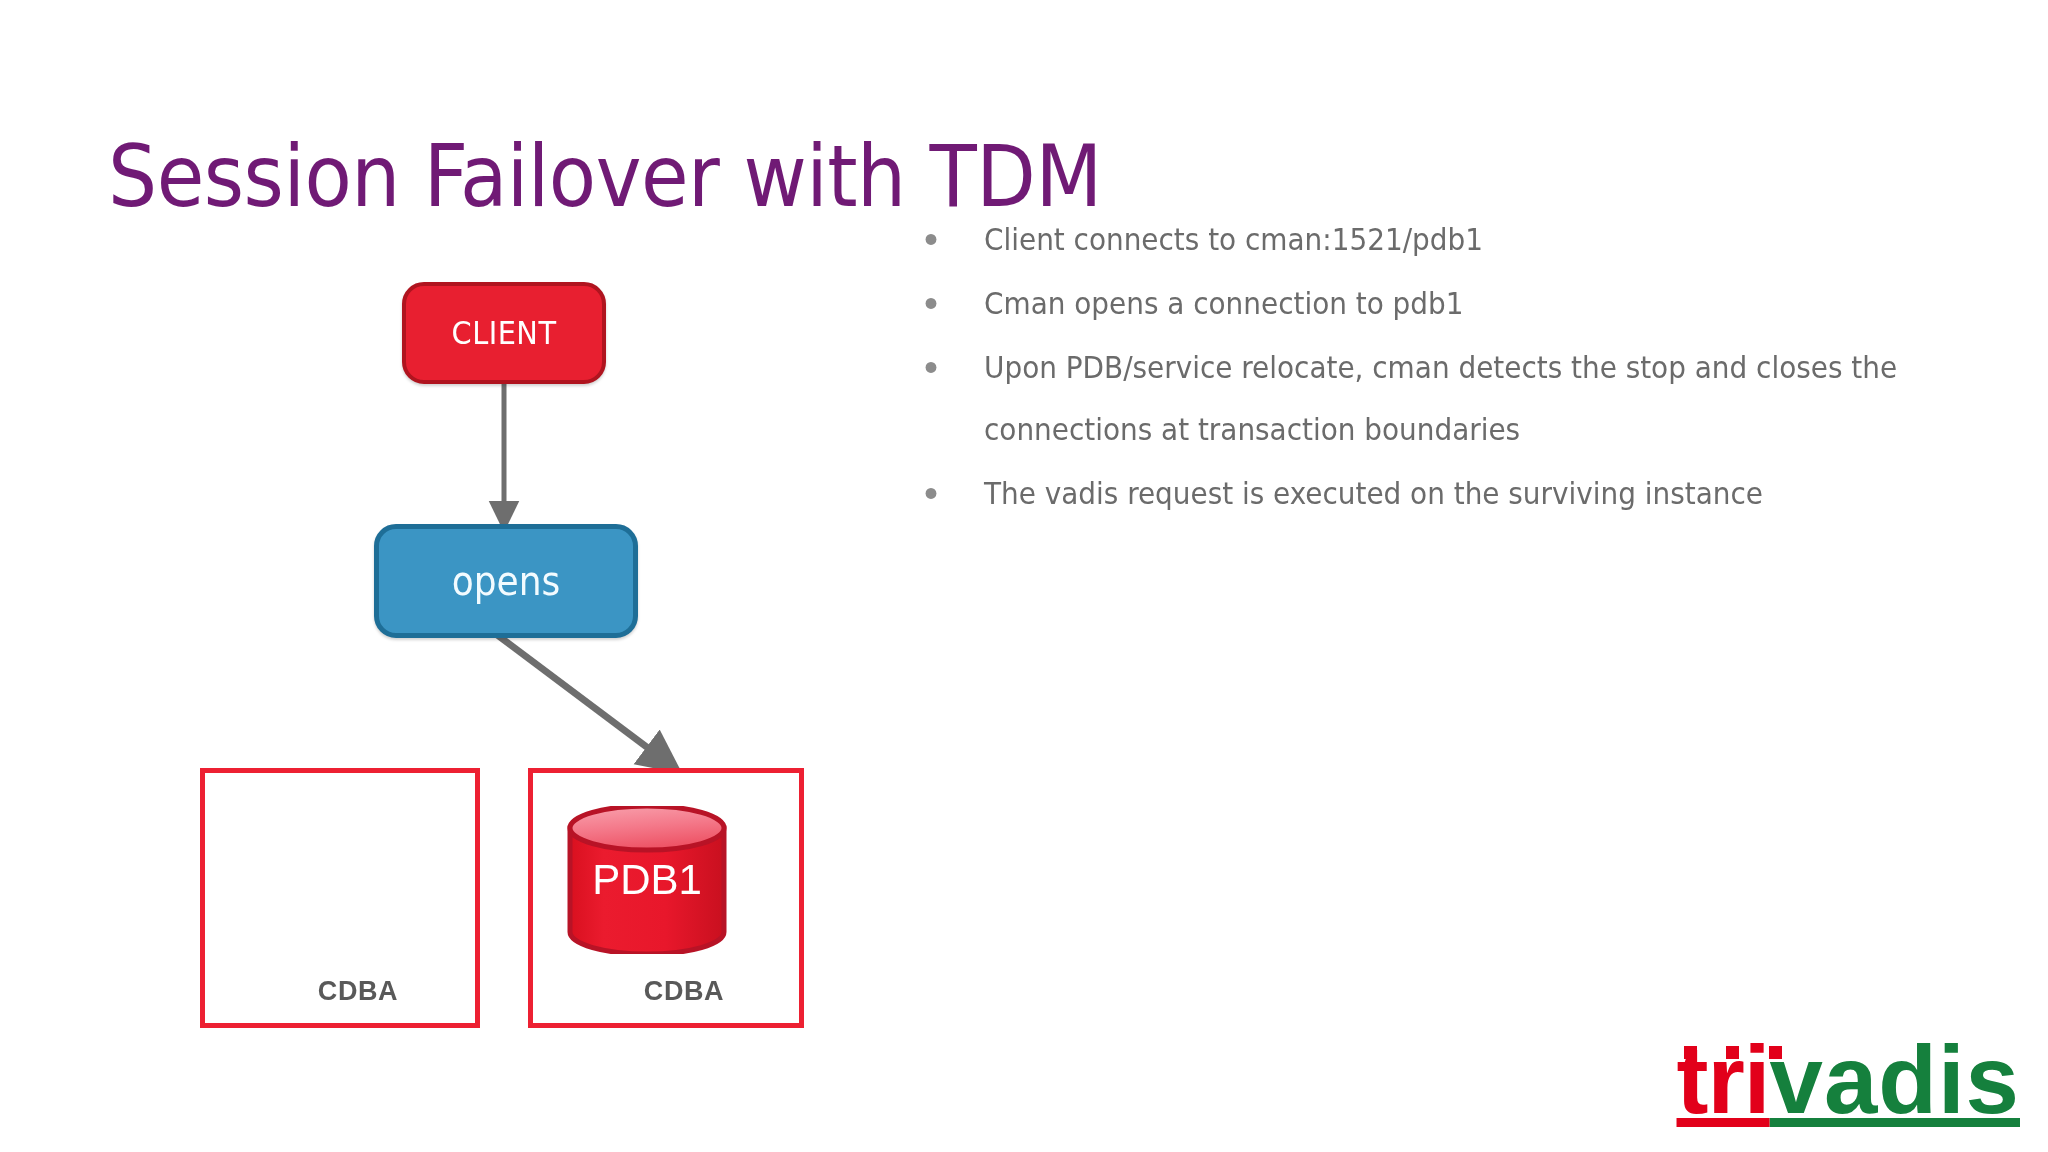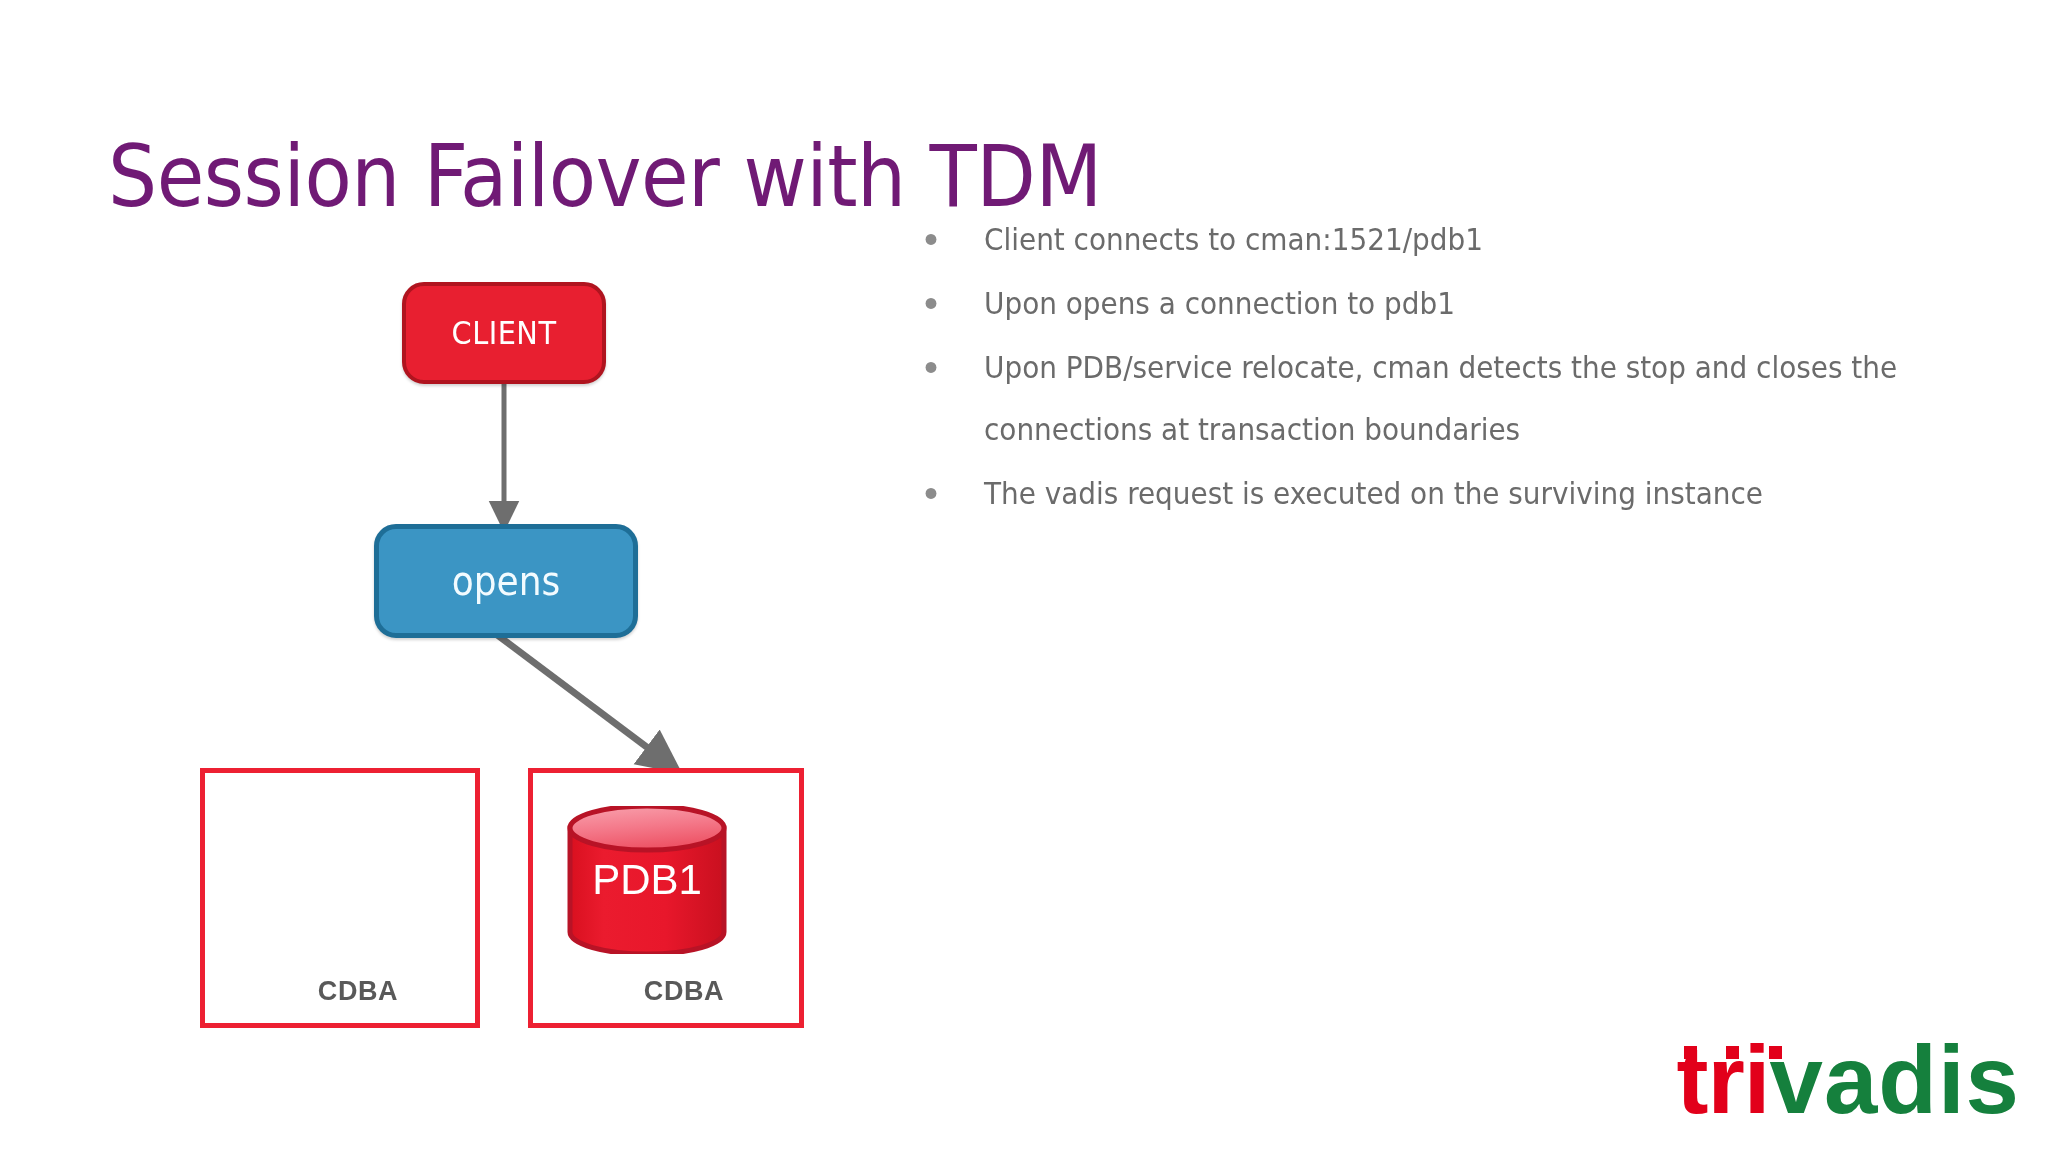--- a/index.html
+++ b/index.html
@@ -185,20 +185,21 @@
     height: 110px;
     display: flex;
     align-items: flex-end;
   }
   .logo-text {
     font-family: "Liberation Sans", sans-serif;
     font-size: 96px;
     font-weight: bold;
     line-height: 96px;
     letter-spacing: -1px;
+    text-decoration: underline;
   }
   .logo-tri {
     position: relative;
     color: #E2001A;
   }
   .logo-vadis {
     color: #15803d;
     letter-spacing: 1px;
   }
   .tri-dot {
@@ -218,21 +219,21 @@
 
   <div id="bullet-list">
 
     <div class="bullet-row">
       <span class="bullet-marker">•</span>
       <span class="bullet-text">Client connects to cman:1521/pdb1</span>
     </div>
 
     <div class="bullet-row">
       <span class="bullet-marker">•</span>
-      <span class="bullet-text">Upon opens a connection to pdb1</span>
+      <span class="bullet-text">Cman opens a connection to pdb1</span>
     </div>
 
     <div class="bullet-row">
       <span class="bullet-marker">•</span>
       <span class="bullet-text">Upon PDB/service relocate, cman detects the stop and closes the connections at transaction boundaries</span>
     </div>
 
     <div class="bullet-row">
       <span class="bullet-marker">•</span>
       <span class="bullet-text">The vadis request is executed on the surviving instance</span>

